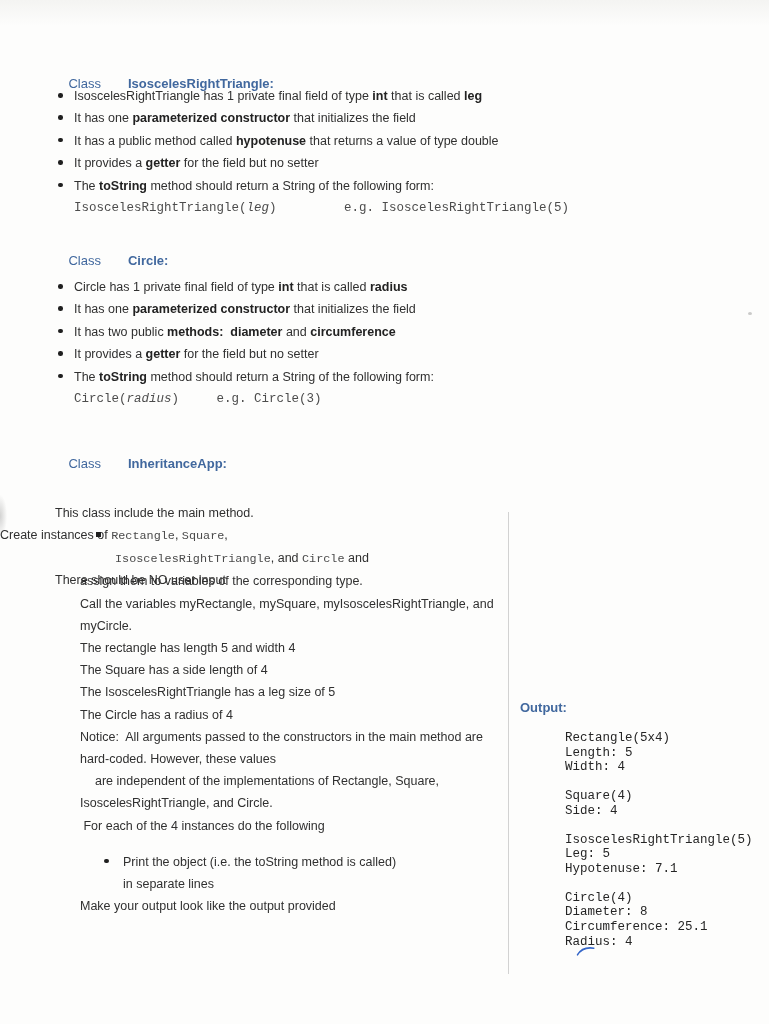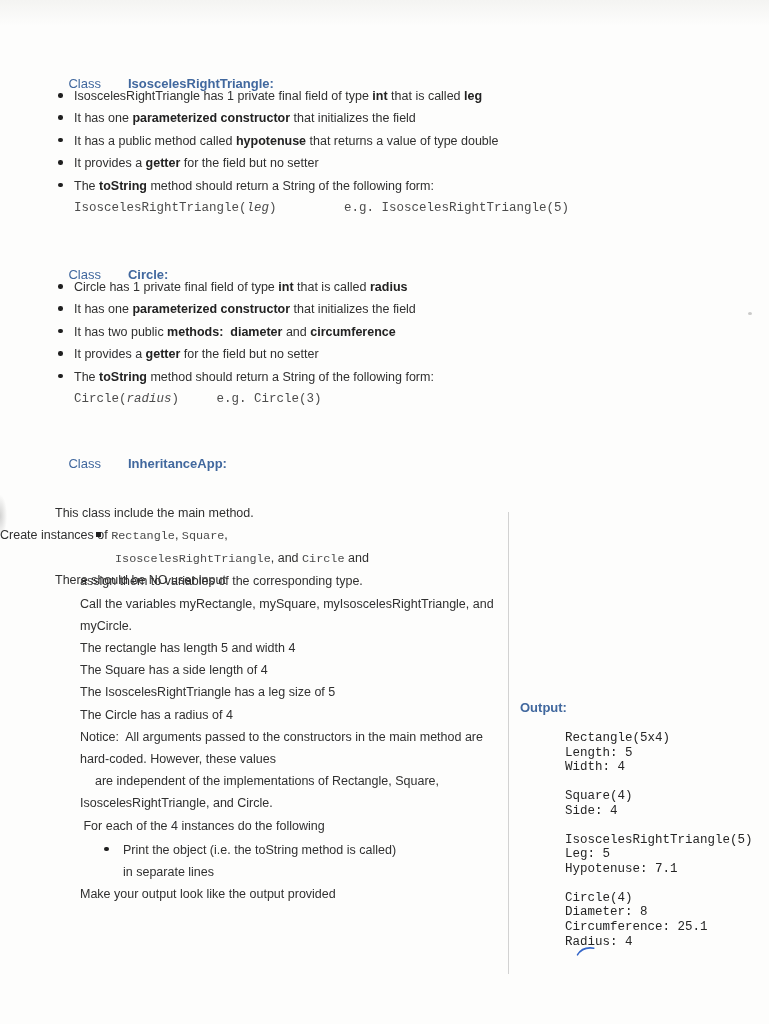--- a/index.html
+++ b/index.html
@@ -27,21 +27,21 @@
   .paras{font-size:12.5px;line-height:22.4px;white-space:pre;}
   
   .blk{font-size:12.5px;line-height:22.2px;width:470px;}
   .ln{padding-left:80px;white-space:pre;}
   .ln.ind{padding-left:95px;}
   .sqline{position:relative;white-space:pre;}
   .sq{position:absolute;left:96px;top:8px;width:5px;height:5px;background:#1f1f1f;}
   .sqline.cont{padding-left:115px;}
   .ib{position:relative;padding-left:123px;white-space:pre;}
   .ib .dot2{position:absolute;left:104px;top:8px;width:4.5px;height:4.5px;border-radius:50%;background:#1f1f1f;}
-  .ib.first{margin-top:2px;}
+  .ib.first{margin-top:14px;}
   
   .outh{font-size:13px;font-weight:700;color:#41689e;}
   .outblk{font-family:"Liberation Mono",monospace;font-size:12.5px;line-height:14.7px;color:#252525;}
   .out-group{margin-bottom:14px;}
   .out-line{white-space:pre;}
   
   .vdivider{width:1px;background:#d2d2d2;}
   .smudge{background:radial-gradient(ellipse at left,rgba(110,110,110,.30),transparent 72%);}
   .speck{background:rgba(140,140,140,.45);border-radius:50%;}
   .penmark{transform:rotate(-6deg);}
@@ -56,21 +56,21 @@
   </div>
   <div class="abs bl" style="left:54px;top:85px;">
     <div class="bi"><span class="dot"></span><span><span>IsoscelesRightTriangle has 1 private final field of type </span><span class="b">int</span><span> that is called </span><span class="b">leg</span></span></div>
     <div class="bi"><span class="dot"></span><span><span>It has one </span><span class="b">parameterized constructor</span><span> that initializes the field</span></span></div>
     <div class="bi"><span class="dot"></span><span><span>It has a public method called </span><span class="b">hypotenuse</span><span> that returns a value of type double</span></span></div>
     <div class="bi"><span class="dot"></span><span><span>It provides a </span><span class="b">getter</span><span> for the field but no setter</span></span></div>
     <div class="bi"><span class="dot"></span><span><span>The </span><span class="b">toString</span><span> method should return a String of the following form:</span></span></div>
     <div class="code"><span>IsoscelesRightTriangle(</span><span class="i">leg</span><span>)         e.g. IsoscelesRightTriangle(5)</span></div>
   </div>
 
-  <div class="abs h" style="left:54px;top:252px;">
+  <div class="abs h" style="left:54px;top:238px;">
     <span class="hp">Class</span><span class="hn">Circle:</span>
   </div>
   <div class="abs bl" style="left:54px;top:276px;">
     <div class="bi"><span class="dot"></span><span><span>Circle has 1 private final field of type </span><span class="b">int</span><span> that is called </span><span class="b">radius</span></span></div>
     <div class="bi"><span class="dot"></span><span><span>It has one </span><span class="b">parameterized constructor</span><span> that initializes the field</span></span></div>
     <div class="bi"><span class="dot"></span><span><span>It has two public </span><span class="b">methods:</span><span>  </span><span class="b">diameter</span><span> and </span><span class="b">circumference</span></span></div>
     <div class="bi"><span class="dot"></span><span><span>It provides a </span><span class="b">getter</span><span> for the field but no setter</span></span></div>
     <div class="bi"><span class="dot"></span><span><span>The </span><span class="b">toString</span><span> method should return a String of the following form:</span></span></div>
     <div class="code"><span>Circle(</span><span class="i">radius</span><span>)     e.g. Circle(3)</span></div>
   </div>

